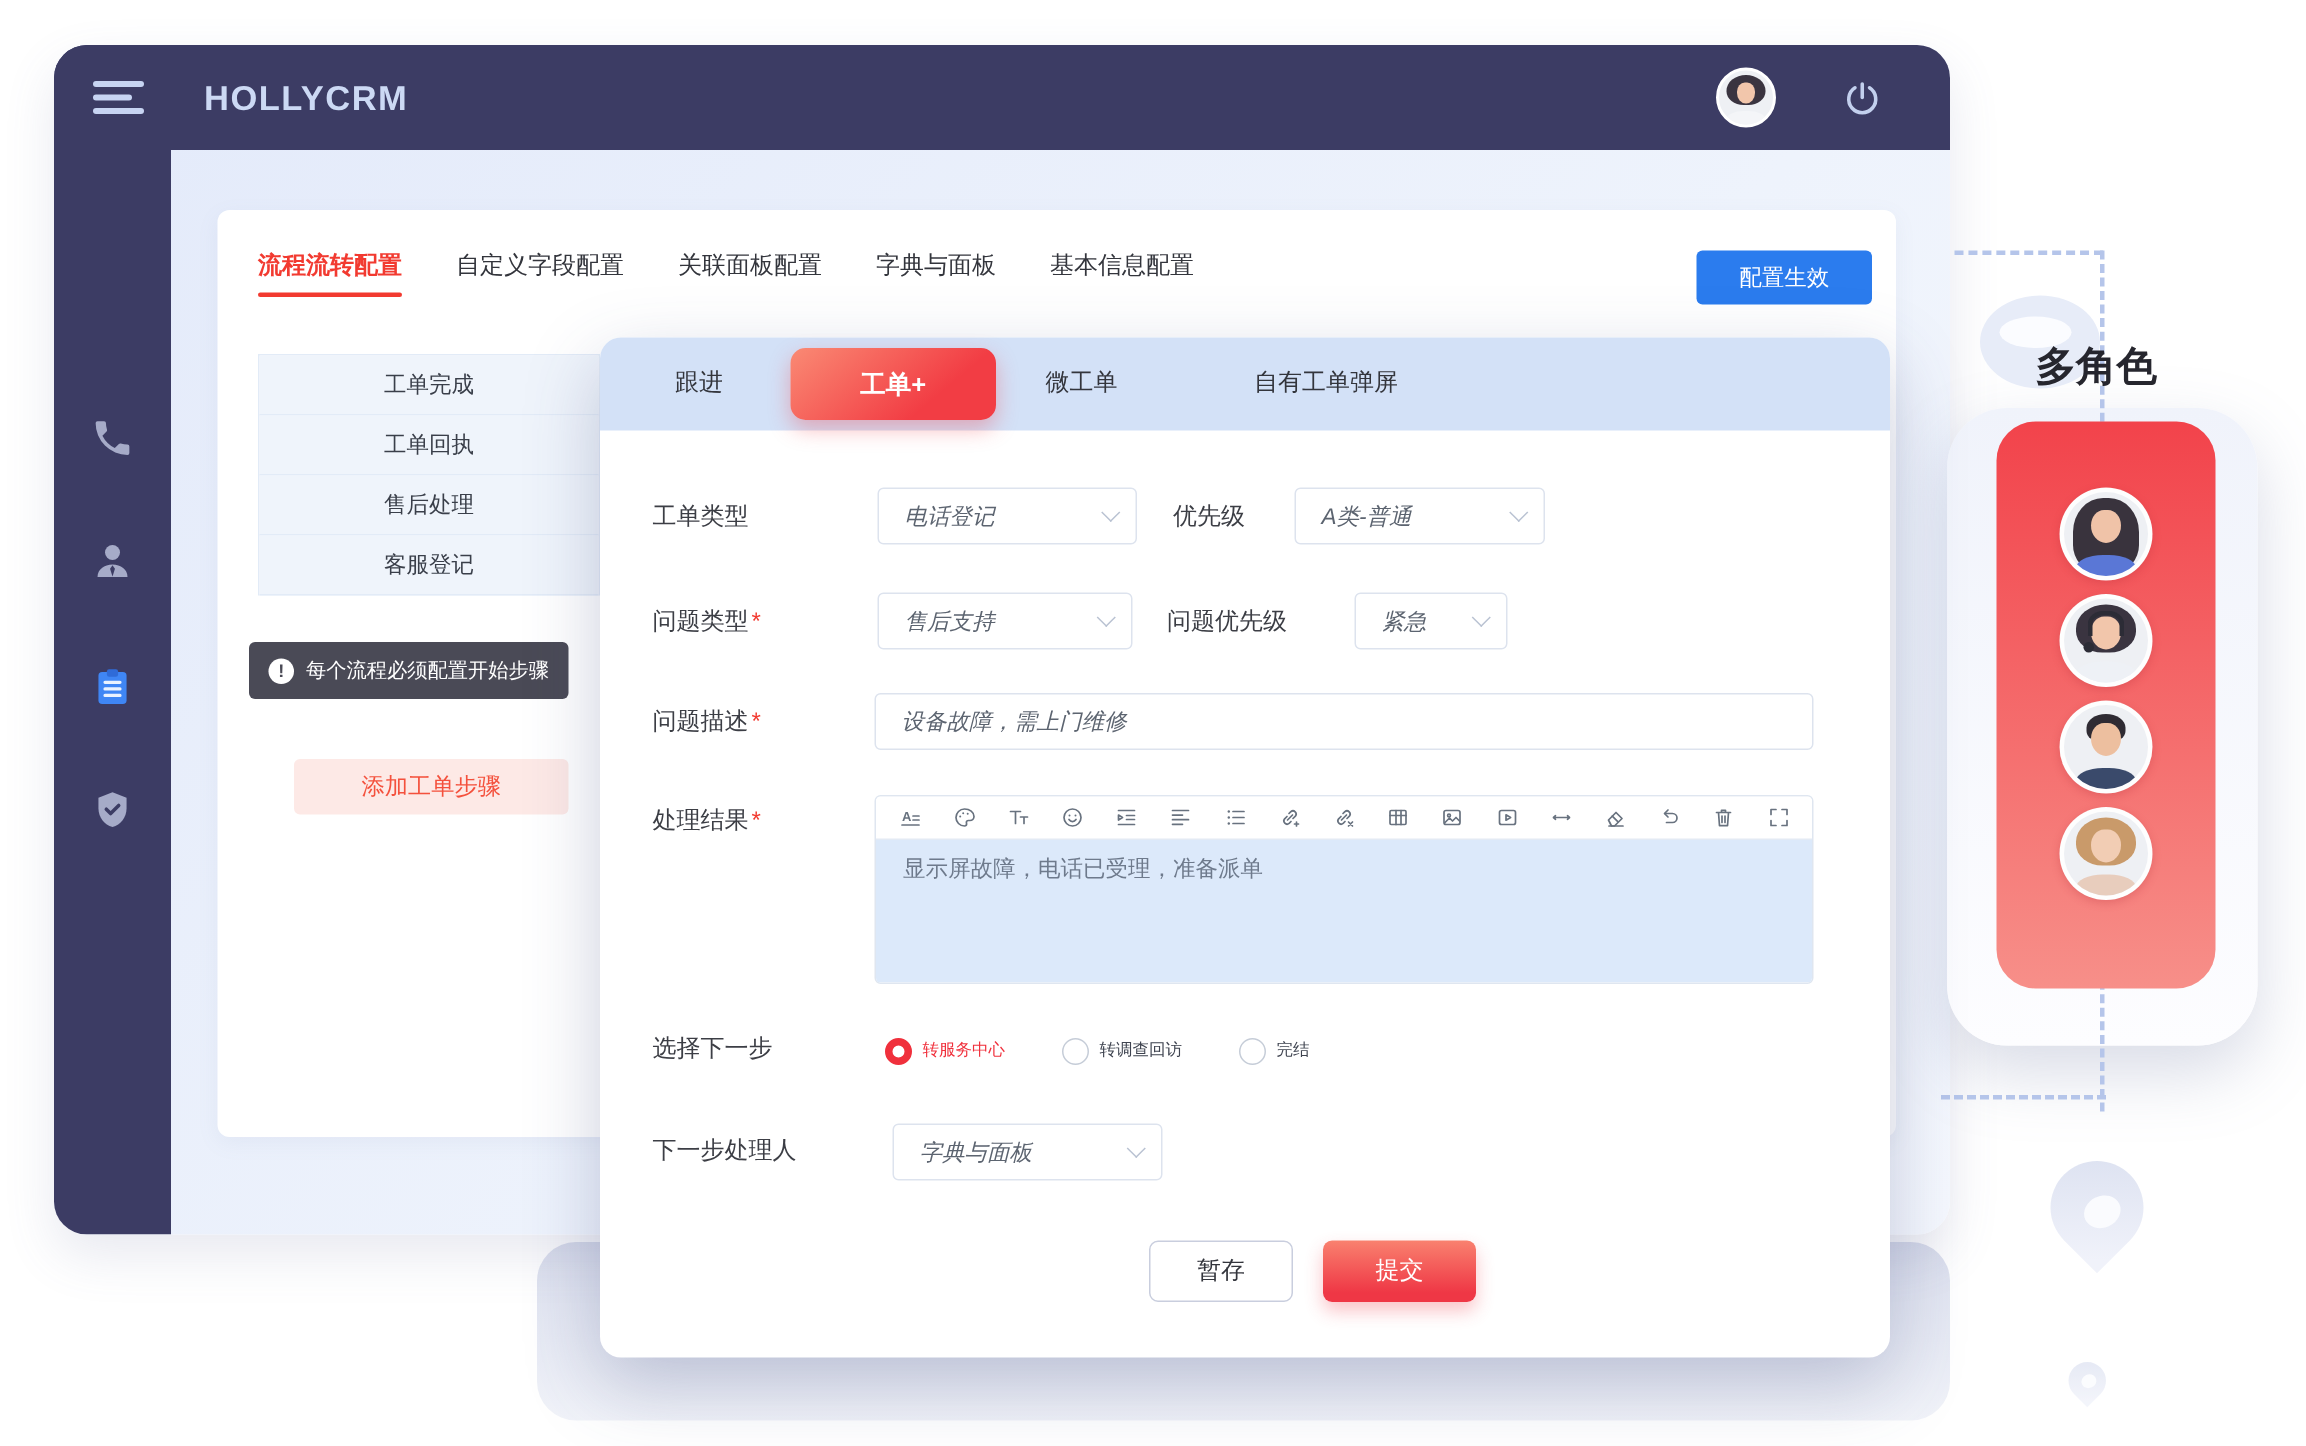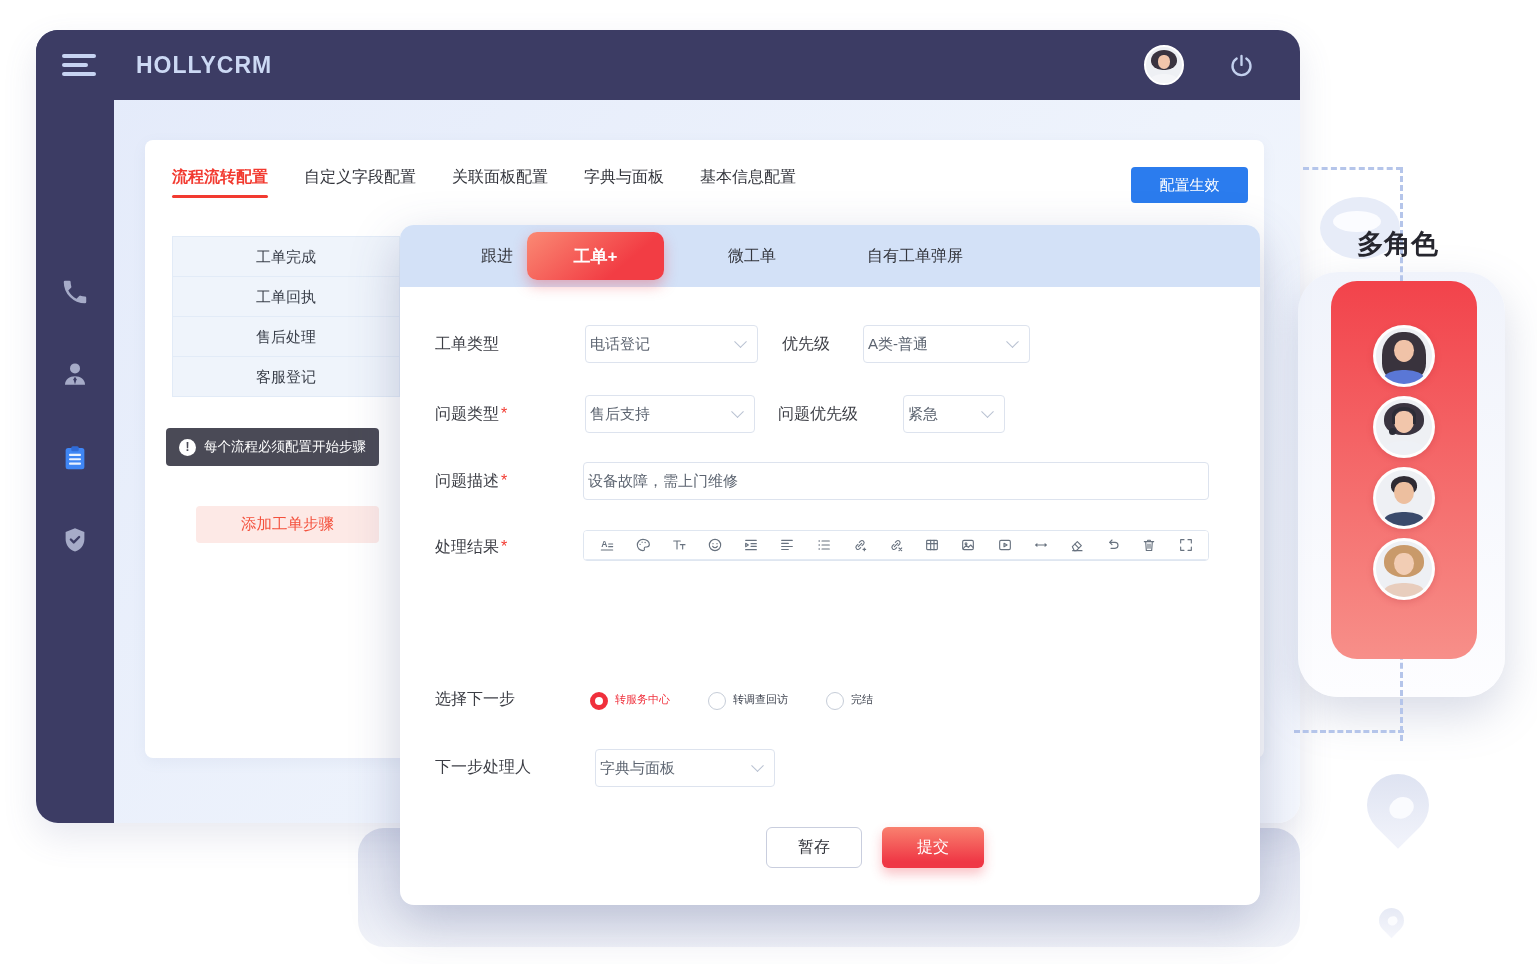--- a/index.html
+++ b/index.html
@@ -59,31 +59,31 @@
 
   .add-step-btn { position:absolute; left:51px; top:366px; width:183px; height:37px; background:#fde9e6;
     color:#f4513d; border-radius:4px; font-size:15.5px; display:flex; align-items:center; justify-content:center; cursor:pointer; }
 
   
   .modal { position:absolute; left:400px; top:225px; width:860px; height:680px; background:#fff;
     border-radius:14px; box-shadow:0 18px 50px rgba(70,80,130,.28); z-index:5; }
   .modal-header { position:absolute; left:0; top:0; right:0; height:62px; background:#d3e1f7;
     border-radius:14px 14px 0 0; }
   .modal-tab { position:absolute; top:0; height:62px; line-height:62px; font-size:16px; color:#33353c;
-    cursor:pointer; white-space:nowrap;margin-left:31px; }
+    cursor:pointer; white-space:nowrap; }
   .modal-tab-pill { position:absolute; left:127px; top:7px; width:137px; height:48px; border-radius:10px;
     background:linear-gradient(140deg,#fa8a74 0%,#f23d44 70%); color:#fff; font-size:17px; font-weight:bold;
     display:flex; align-items:center; justify-content:center; cursor:pointer;
     box-shadow:0 6px 14px rgba(242,61,68,.35); }
 
   .form-label { position:absolute; font-size:16px; color:#3c3e45; white-space:nowrap; }
   .req { color:#f23a30; margin-left:2px; }
 
   .select-box, .text-input { position:absolute; height:38px; border:1px solid #dde3ee; border-radius:4px;
-    background:#fff; font-size:15px; color:#5c6470; display:flex; align-items:center; padding:0 12px 0 4px; cursor:pointer; }
+    background:#fff; font-size:15px; color:#5c6470; display:flex; align-items:center; padding:0 12px 0 17px; cursor:pointer;font-style:italic; }
   .select-box .val { flex:1; }
   .chev { width:9px; height:9px; border-right:1.6px solid #b9c2d2; border-bottom:1.6px solid #b9c2d2;
     transform:rotate(45deg) translate(-2px,-2px); margin-left:8px; flex:0 0 auto; }
 
   
   .editor { position:absolute; left:183px; top:305px; width:626px; border:1px solid #dfe6f0; border-radius:4px; overflow:hidden; }
   .editor-toolbar { height:29px; background:#fff; border-bottom:1px solid #e3eaf4; display:flex;
     align-items:center; justify-content:space-between; padding:0 14px; color:#68727f; }
   .tb-icon { width:17px; height:17px; display:flex; align-items:center; justify-content:center; cursor:pointer; }
   .tb-icon svg { width:16px; height:16px; fill:none; stroke:currentColor; stroke-width:1.7; stroke-linecap:round; stroke-linejoin:round; }
@@ -371,20 +371,21 @@
               <path d="M5 7h14M10 7V4.8h4V7M7 7l1 13.2h8L17 7"></path>
               <path d="M10.5 10.5v6.5M13.5 10.5v6.5"></path>
             </svg>
           </span>
           <span class="tb-icon">
             <svg viewBox="0 0 24 24">
               <path d="M4 9V4h5M20 9V4h-5M4 15v5h5M20 15v5h-5"></path>
             </svg>
           </span>
         </div>
+      <div class="editor-body">显示屏故障，电话已受理，准备派单</div>
     </div>
 
     <div class="form-label" style="left:35px; top:464px;"><span>选择下一步</span></div>
     <div class="radio-group">
       <div class="radio-item selected">
         <span class="radio-dot"></span>
         <span>转服务中心</span>
       </div>
       <div class="radio-item">
         <span class="radio-dot"></span>

